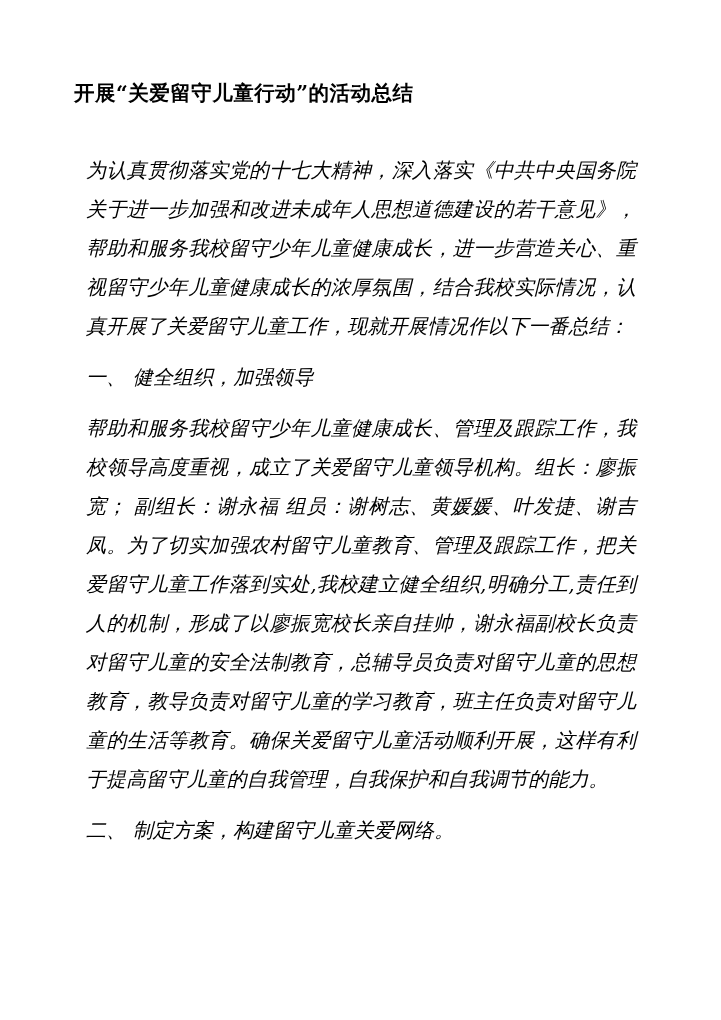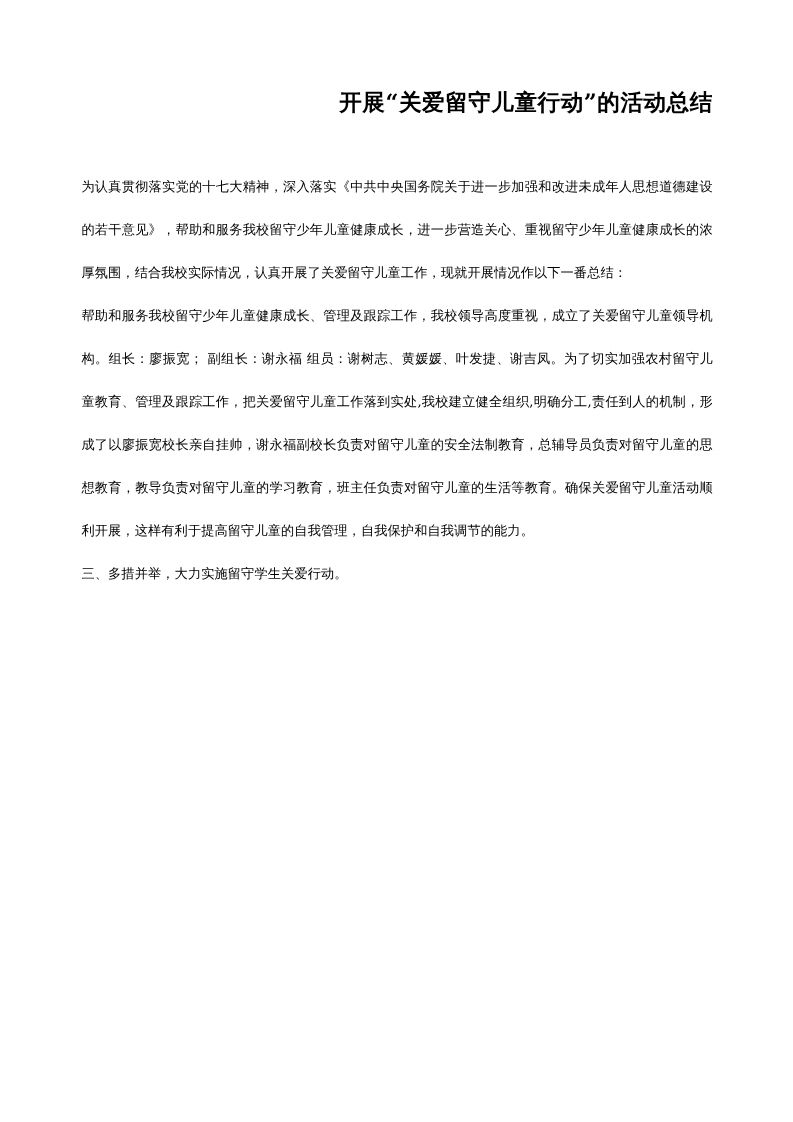--- a/index.html
+++ b/index.html
@@ -19,43 +19,45 @@
     overflow: hidden;
     box-sizing: border-box;
   }
   .doc-body {
     position: absolute;
     left: 74px;
     top: 78px;
     width: 574px;
   }
   .doc-title {
-    text-align: right;
+    text-align: left;
     font-size: 20.5px;
     font-weight: bold;
     letter-spacing: 0.5px;
     line-height: 1.5;
     margin: 0 0 42px 0;
     font-family: "DejaVu Serif", "Liberation Serif", serif;
   }
   .para {
-    font-size: 12px;
+    font-size: 20px;
     line-height: 39px;
-    margin: 0;
+    margin: 12px;
     text-align: justify;
     text-justify: inter-ideograph;
     letter-spacing: 0.1px;
+    font-style: italic;
   }
   .para + .para {
     margin-top: 0;
   }
 </style>
 </head>
 <body>
 
 <div class="page">
   <div class="doc-body">
     <h1 class="doc-title">开展“关爱留守儿童行动”的活动总结</h1>
     <p class="para"> 为认真贯彻落实党的十七大精神，深入落实《中共中央国务院关于进一步加强和改进未成年人思想道德建设的若干意见》，帮助和服务我校留守少年儿童健康成长，进一步营造关心、重视留守少年儿童健康成长的浓厚氛围，结合我校实际情况，认真开展了关爱留守儿童工作，现就开展情况作以下一番总结：</p>
+    <p class="para">一、  健全组织，加强领导</p>
     <p class="para">帮助和服务我校留守少年儿童健康成长、管理及跟踪工作，我校领导高度重视，成立了关爱留守儿童领导机构。组长：廖振宽；  副组长：谢永福 组员：谢树志、黄媛媛、叶发捷、谢吉凤。为了切实加强农村留守儿童教育、管理及跟踪工作，把关爱留守儿童工作落到实处,我校建立健全组织,明确分工,责任到人的机制，形成了以廖振宽校长亲自挂帅，谢永福副校长负责对留守儿童的安全法制教育，总辅导员负责对留守儿童的思想教育，教导负责对留守儿童的学习教育，班主任负责对留守儿童的生活等教育。确保关爱留守儿童活动顺利开展，这样有利于提高留守儿童的自我管理，自我保护和自我调节的能力。</p>
-    <p class="para">三、多措并举，大力实施留守学生关爱行动。</p>
+    <p class="para">二、  制定方案，构建留守儿童关爱网络。</p>
   </div>
 </div>
 
 </body></html>

